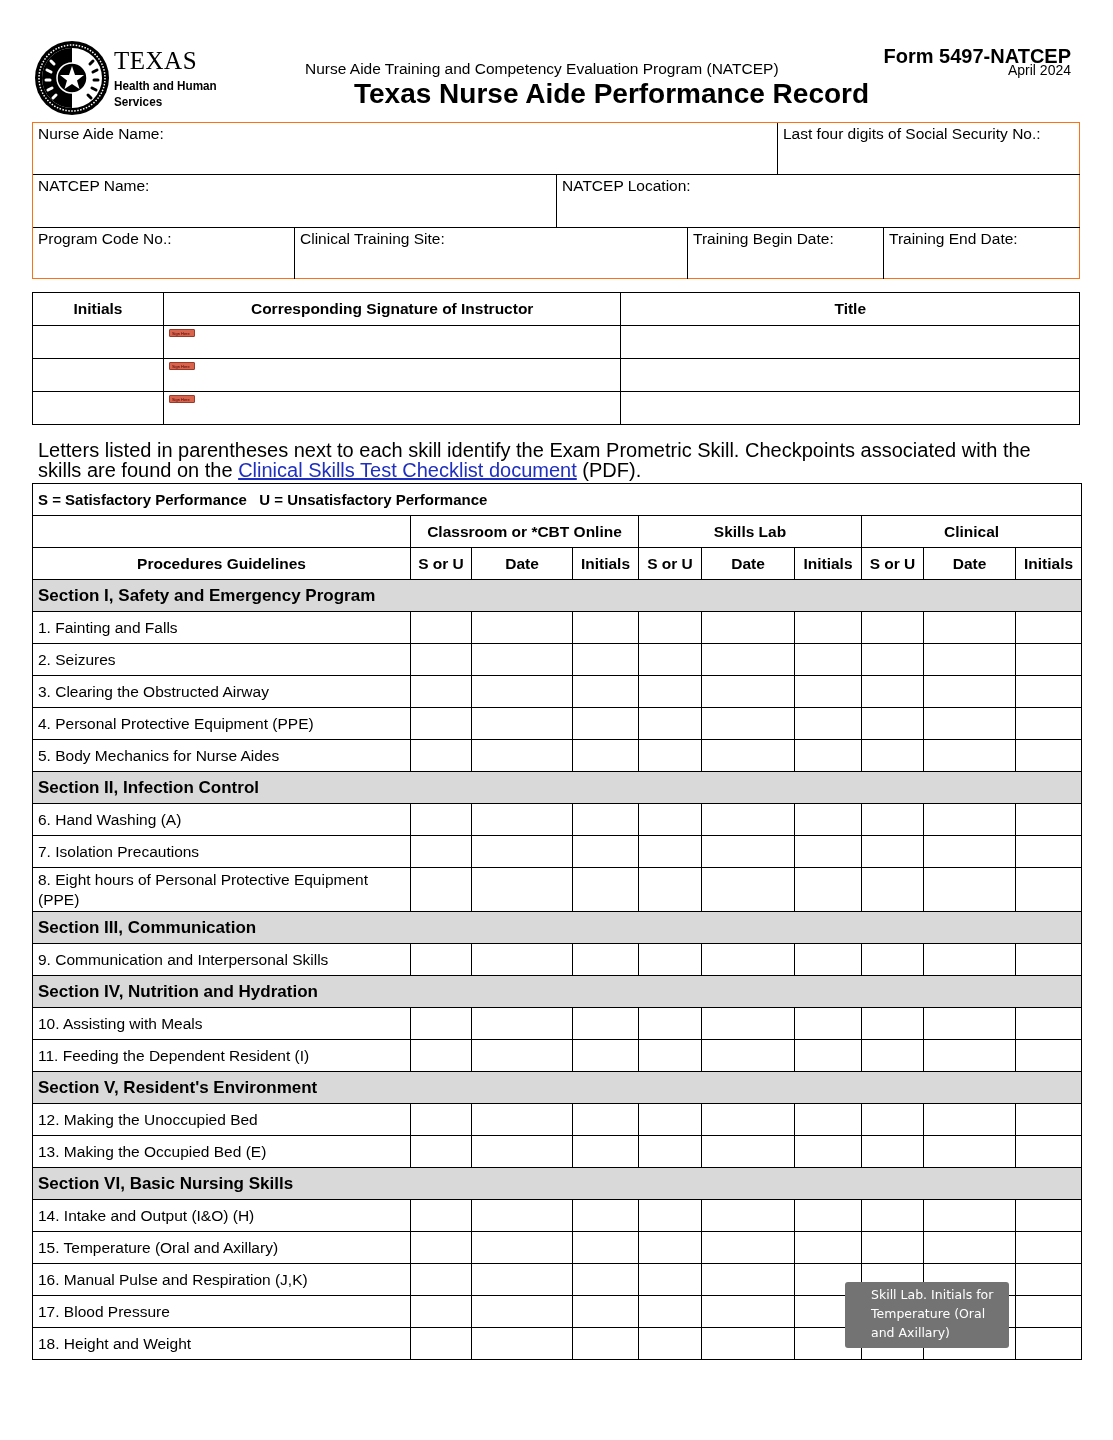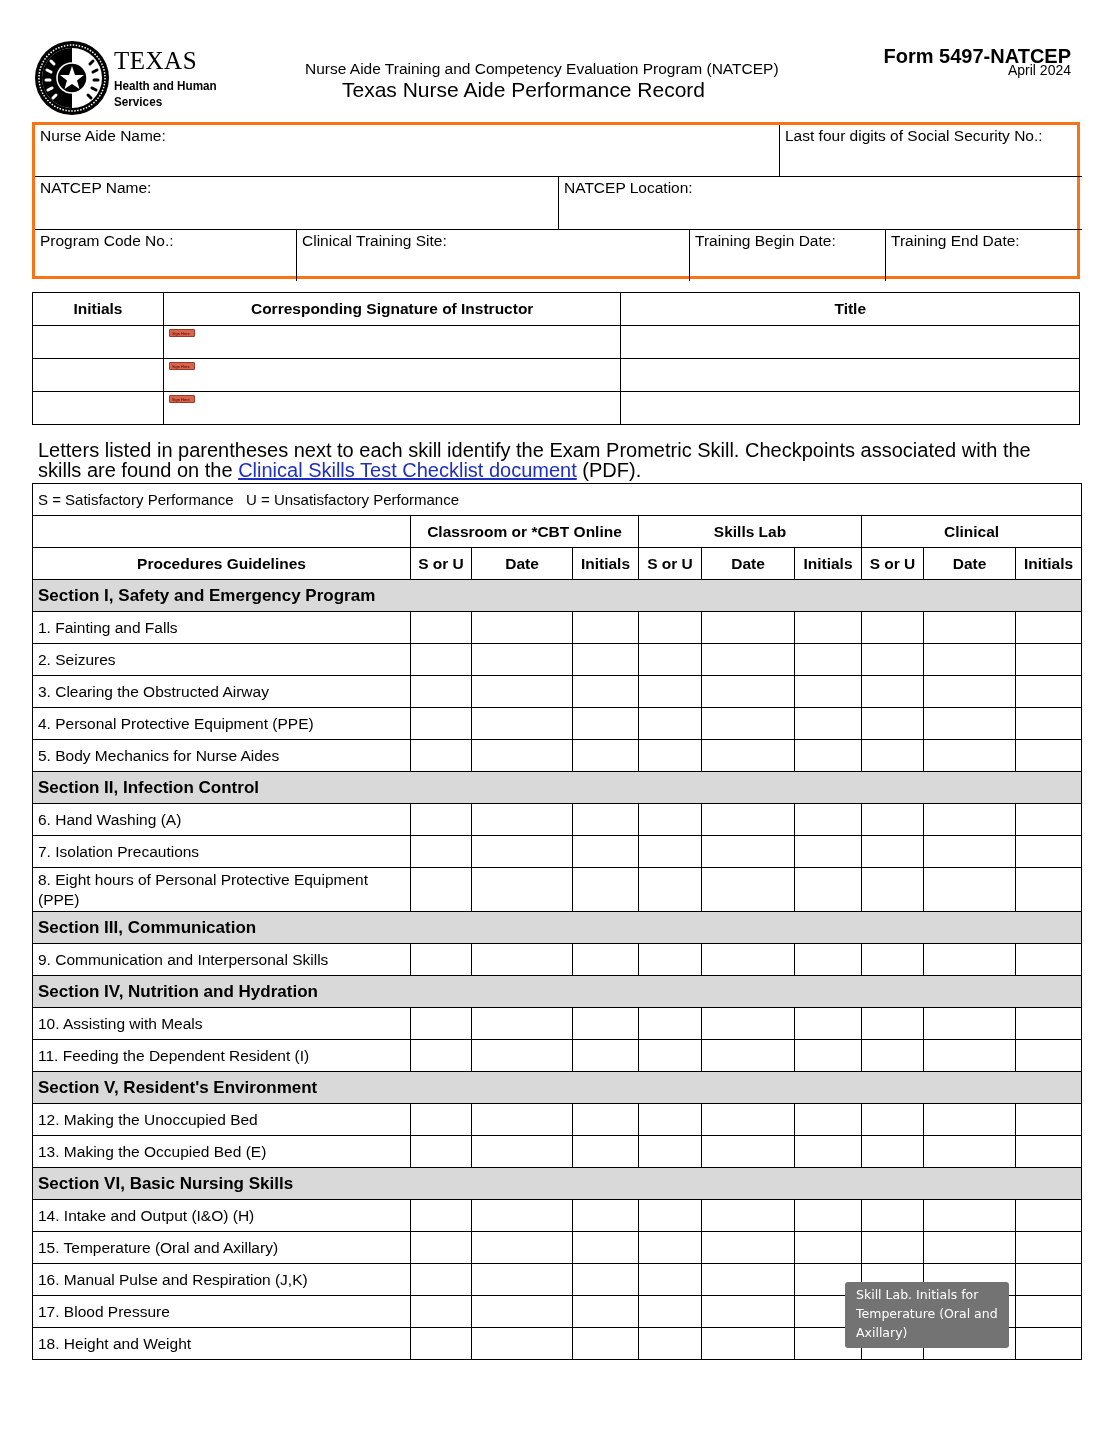--- a/index.html
+++ b/index.html
@@ -5,26 +5,26 @@
   html, body { margin: 0; padding: 0; background: #ffffff; }
   body { width: 1113px; height: 1440px; position: relative; font-family: "Liberation Sans", sans-serif; color: #000; overflow: hidden; }
   .abs { position: absolute; }
 
   
   .logo { left: 34px; top: 40px; width: 200px; height: 78px; }
   .seal { position: absolute; left: 0; top: 0; width: 76px; height: 76px; }
   .logo-texas { position: absolute; left: 80px; top: 8px; font-family: "Liberation Serif", serif; font-size: 25px; letter-spacing: 0.5px; line-height: 26px; }
   .logo-sub { position: absolute; left: 80px; top: 38px; font-family: "Liberation Sans", sans-serif; font-size: 13px; font-weight: bold; line-height: 16px; transform: scaleX(0.9); transform-origin: left; }
   .program-name { left: 305px; top: 60px; font-size: 15.5px; width: 520px; }
-  .form-title { left: 342px; top: 78px; font-size: 21px; font-weight: normal; }
+  .form-title { left: 354px; top: 78px; font-size: 28px; font-weight: bold; }
   .form-no { right: 42px; top: 45px; font-size: 20px; font-weight: bold; text-align: center; }
   .form-date { right: 42px; top: 62px; font-size: 14px; text-align: center; }
 
   
-  .info { left: 32px; top: 122px; width: 1048px; height: 157px; border: 3px solid #f97316; box-sizing: border-box; }
+  .info { left: 32px; top: 122px; width: 1048px; height: 157px; border: 1px solid #f97316; box-sizing: border-box; }
   .cell { position: absolute; border-right: 1px solid #000; border-bottom: 1px solid #000; box-sizing: border-box; font-size: 15.5px; padding: 2px 5px; }
   .cell.nr { border-right: none; }
   .cell.nb { border-bottom: none; }
 
   
   table { border-collapse: collapse; }
   .sig { position: absolute; left: 32px; top: 292px; width: 1048px; }
   .sig td, .sig th { border: 1px solid #000; font-size: 15.5px; padding: 0; }
   .sig th { height: 32px; font-weight: bold; text-align: center; }
   .sig td { height: 32px; vertical-align: top; position: relative; }
@@ -33,27 +33,27 @@
 
   
   .note { left: 38px; top: 440px; width: 1040px; font-size: 20px; line-height: 20px; }
   .note a { color: #1f2fbf; text-decoration: underline; }
 
   
   .main { position: absolute; left: 32px; top: 483px; width: 1049px; table-layout: fixed; }
   .main td, .main th { border: 1px solid #000; font-size: 15.5px; padding: 0 5px; height: 32px; box-sizing: border-box; }
   .main th { font-weight: bold; text-align: center; }
   .main th.left { text-align: center; }
-  .main tr.legend td { font-weight: normal; font-size: 15px; }
+  .main tr.legend td { font-weight: bold; font-size: 15px; }
   .main tr.section td { background: #d9d9d9; font-weight: bold; font-size: 17px; }
   .main tr.tall td { height: 44px; line-height: 20px; }
   .main td.blank { padding: 0; }
 
   
-  .tooltip { left: 845px; top: 1282px; width: 164px; height: 66px; background: #737373; color: #fff; border-radius: 3px; font-family: "DejaVu Sans", sans-serif; font-size: 12.5px; line-height: 19px; padding: 3px 8px 0 11px; box-sizing: border-box; }
+  .tooltip { left: 845px; top: 1282px; width: 164px; height: 66px; background: #737373; color: #fff; border-radius: 3px; font-family: "DejaVu Sans", sans-serif; font-size: 12.5px; line-height: 19px; padding: 3px 8px 0 26px; box-sizing: border-box; }
 </style>
 </head>
 <body>
 
 <div class="abs logo">
   <svg class="seal" viewBox="0 0 76 76">
     <circle cx="38" cy="38" r="37" fill="#000"></circle>
     <circle cx="38" cy="38" r="33" fill="none" stroke="#fff" stroke-width="1.5" stroke-dasharray="1.5 1.5"></circle>
     <path d="M38 4 A34 34 0 0 1 38 72 Z" fill="#fff" opacity="0"></path>
     <rect x="38" y="5" width="30" height="30" fill="#fff" opacity="0"></rect>

